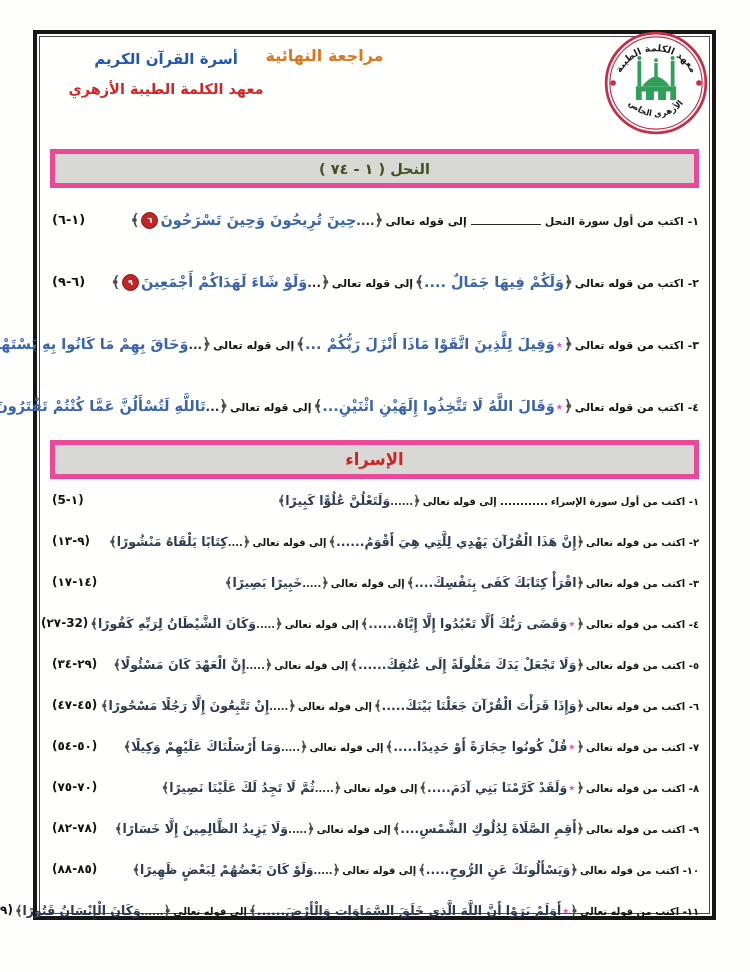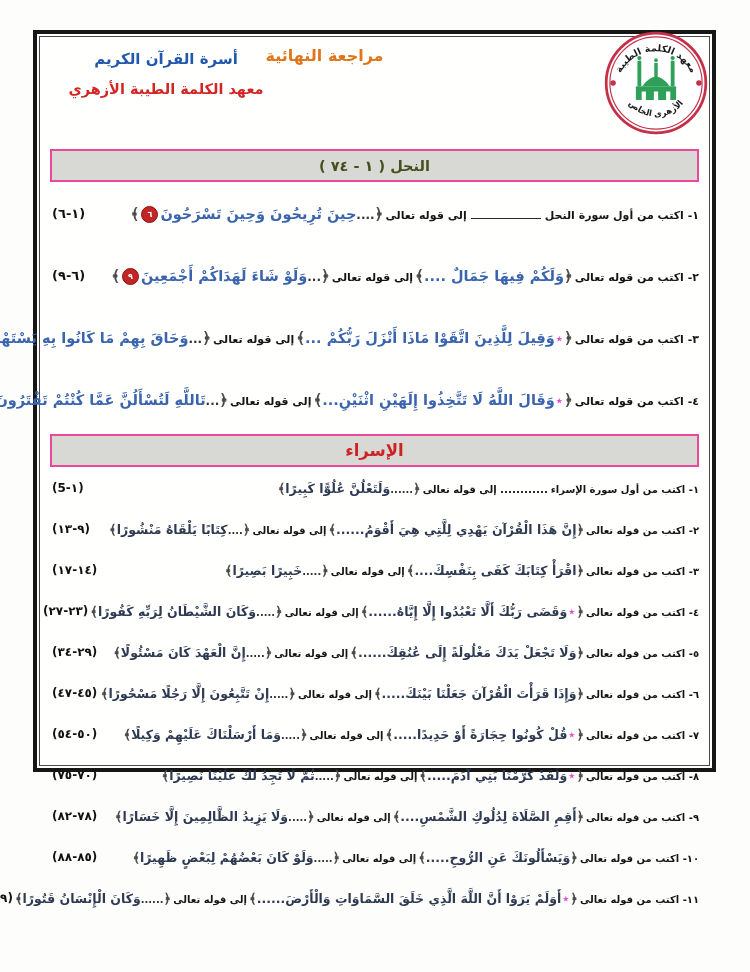--- a/index.html
+++ b/index.html
@@ -2,41 +2,41 @@
 <html lang="ar" style="--title-orange: #e0761c; --org-blue: #2257ae; --org-red: #d42525; --term-purple: #6b35a8; --nahl-title-green: #43511f; --isra-title-red: #cc2424; --quote-blue: #3a64ae; --quote-dark: #2e3a52; --star-magenta: #e24fd0; --medallion-red: #c22525; --band-gray: #d8d8d4; --logo-ring-red: #c43048; --mosque-green: #2fa05a;"><head>
 <meta charset="utf-8">
 <style>
   html,body{margin:0;padding:0;}
   body{
     width:750px;height:972px;position:relative;overflow:hidden;
     background:#fdfdfc;
     font-family:"DejaVu Sans",sans-serif;
   }
   .frame{
-    position:absolute;left:33px;top:30px;width:683px;height:742px;
+    position:absolute;left:33px;top:30px;width:683px;height:890px;
     box-sizing:border-box;
     border:4px solid #161616;
     box-shadow: inset 0 0 0 2px #ffffff, inset 0 0 0 3px #4a4a4a;
     background:#fffffe;
   }
   
   .header{position:relative;height:102px;}
   .org-block{position:absolute;left:20px;top:16px;width:218px;text-align:center;}
   .org-line1{color:var(--org-blue);font-size:15px;font-weight:bold;}
   .org-line2{color:var(--org-red);font-size:14.5px;font-weight:bold;margin-top:13px;}
   .title-block{position:absolute;left:120px;right:220px;top:12px;text-align:center;}
   .title1{color:var(--title-orange);font-size:16px;font-weight:bold;}
   .title2{color:#111;font-size:18px;font-weight:bold;margin-top:9px;direction:rtl;}
   .title2 .term{color:var(--term-purple);}
   .logo{position:absolute;right:3px;top:-4px;width:106px;height:106px;}
   
   .band{
     margin:0 13px;height:29px;background:var(--band-gray);
     display:flex;align-items:center;justify-content:center;
-    border:2px solid #ec4899;
+    border:5px solid #ec4899;
   }
   .band-title{font-weight:bold;direction:rtl;}
   .sec-nahl .band-title{color:var(--nahl-title-green);font-size:14.5px;}
   .sec-isra .band-title{color:var(--isra-title-red);font-size:16.5px;}
   
   .rows{padding:0 13px;}
   .row{
     display:flex;direction:rtl;align-items:center;justify-content:space-between;
     white-space:nowrap;
   }
@@ -168,21 +168,21 @@
     <span class="range">(٩-١٣)</span>
   </div>
 
   <div class="row">
     <span class="line"><span class="label">٣- اكتب من قوله تعالى</span><span class="q q1"><span class="brk">﴿</span><span class="qtext">اقْرَأْ كِتَابَكَ كَفَى بِنَفْسِكَ....</span><span class="brk">﴾</span></span><span class="to-label">إلى قوله تعالى</span><span class="q q2"><span class="brk">﴿</span><span class="dots">.....</span><span class="qtext">خَبِيرًا بَصِيرًا</span><span class="brk">﴾</span></span></span>
     <span class="range">(١٤-١٧)</span>
   </div>
 
   <div class="row">
     <span class="line"><span class="label">٤- اكتب من قوله تعالى</span><span class="q q1"><span class="brk">﴿</span><span class="star">٭</span><span class="qtext">وَقَضَى رَبُّكَ أَلَّا تَعْبُدُوا إِلَّا إِيَّاهُ......</span><span class="brk">﴾</span></span><span class="to-label">إلى قوله تعالى</span><span class="q q2"><span class="brk">﴿</span><span class="dots">.....</span><span class="qtext">وَكَانَ الشَّيْطَانُ لِرَبِّهِ كَفُورًا</span><span class="brk">﴾</span></span></span>
-    <span class="range">(٢٣-٢٧)</span>
+    <span class="range">(32-٢٧)</span>
   </div>
 
   <div class="row">
     <span class="line"><span class="label">٥- اكتب من قوله تعالى</span><span class="q q1"><span class="brk">﴿</span><span class="qtext">وَلَا تَجْعَلْ يَدَكَ مَغْلُولَةً إِلَى عُنُقِكَ......</span><span class="brk">﴾</span></span><span class="to-label">إلى قوله تعالى</span><span class="q q2"><span class="brk">﴿</span><span class="dots">.....</span><span class="qtext">إِنَّ الْعَهْدَ كَانَ مَسْئُولًا</span><span class="brk">﴾</span></span></span>
     <span class="range">(٢٩-٣٤)</span>
   </div>
 
   <div class="row">
     <span class="line"><span class="label">٦- اكتب من قوله تعالى</span><span class="q q1"><span class="brk">﴿</span><span class="qtext">وَإِذَا قَرَأْتَ الْقُرْآنَ جَعَلْنَا بَيْنَكَ.....</span><span class="brk">﴾</span></span><span class="to-label">إلى قوله تعالى</span><span class="q q2"><span class="brk">﴿</span><span class="dots">.....</span><span class="qtext">إِنْ تَتَّبِعُونَ إِلَّا رَجُلًا مَسْحُورًا</span><span class="brk">﴾</span></span></span>
     <span class="range">(٤٥-٤٧)</span>

